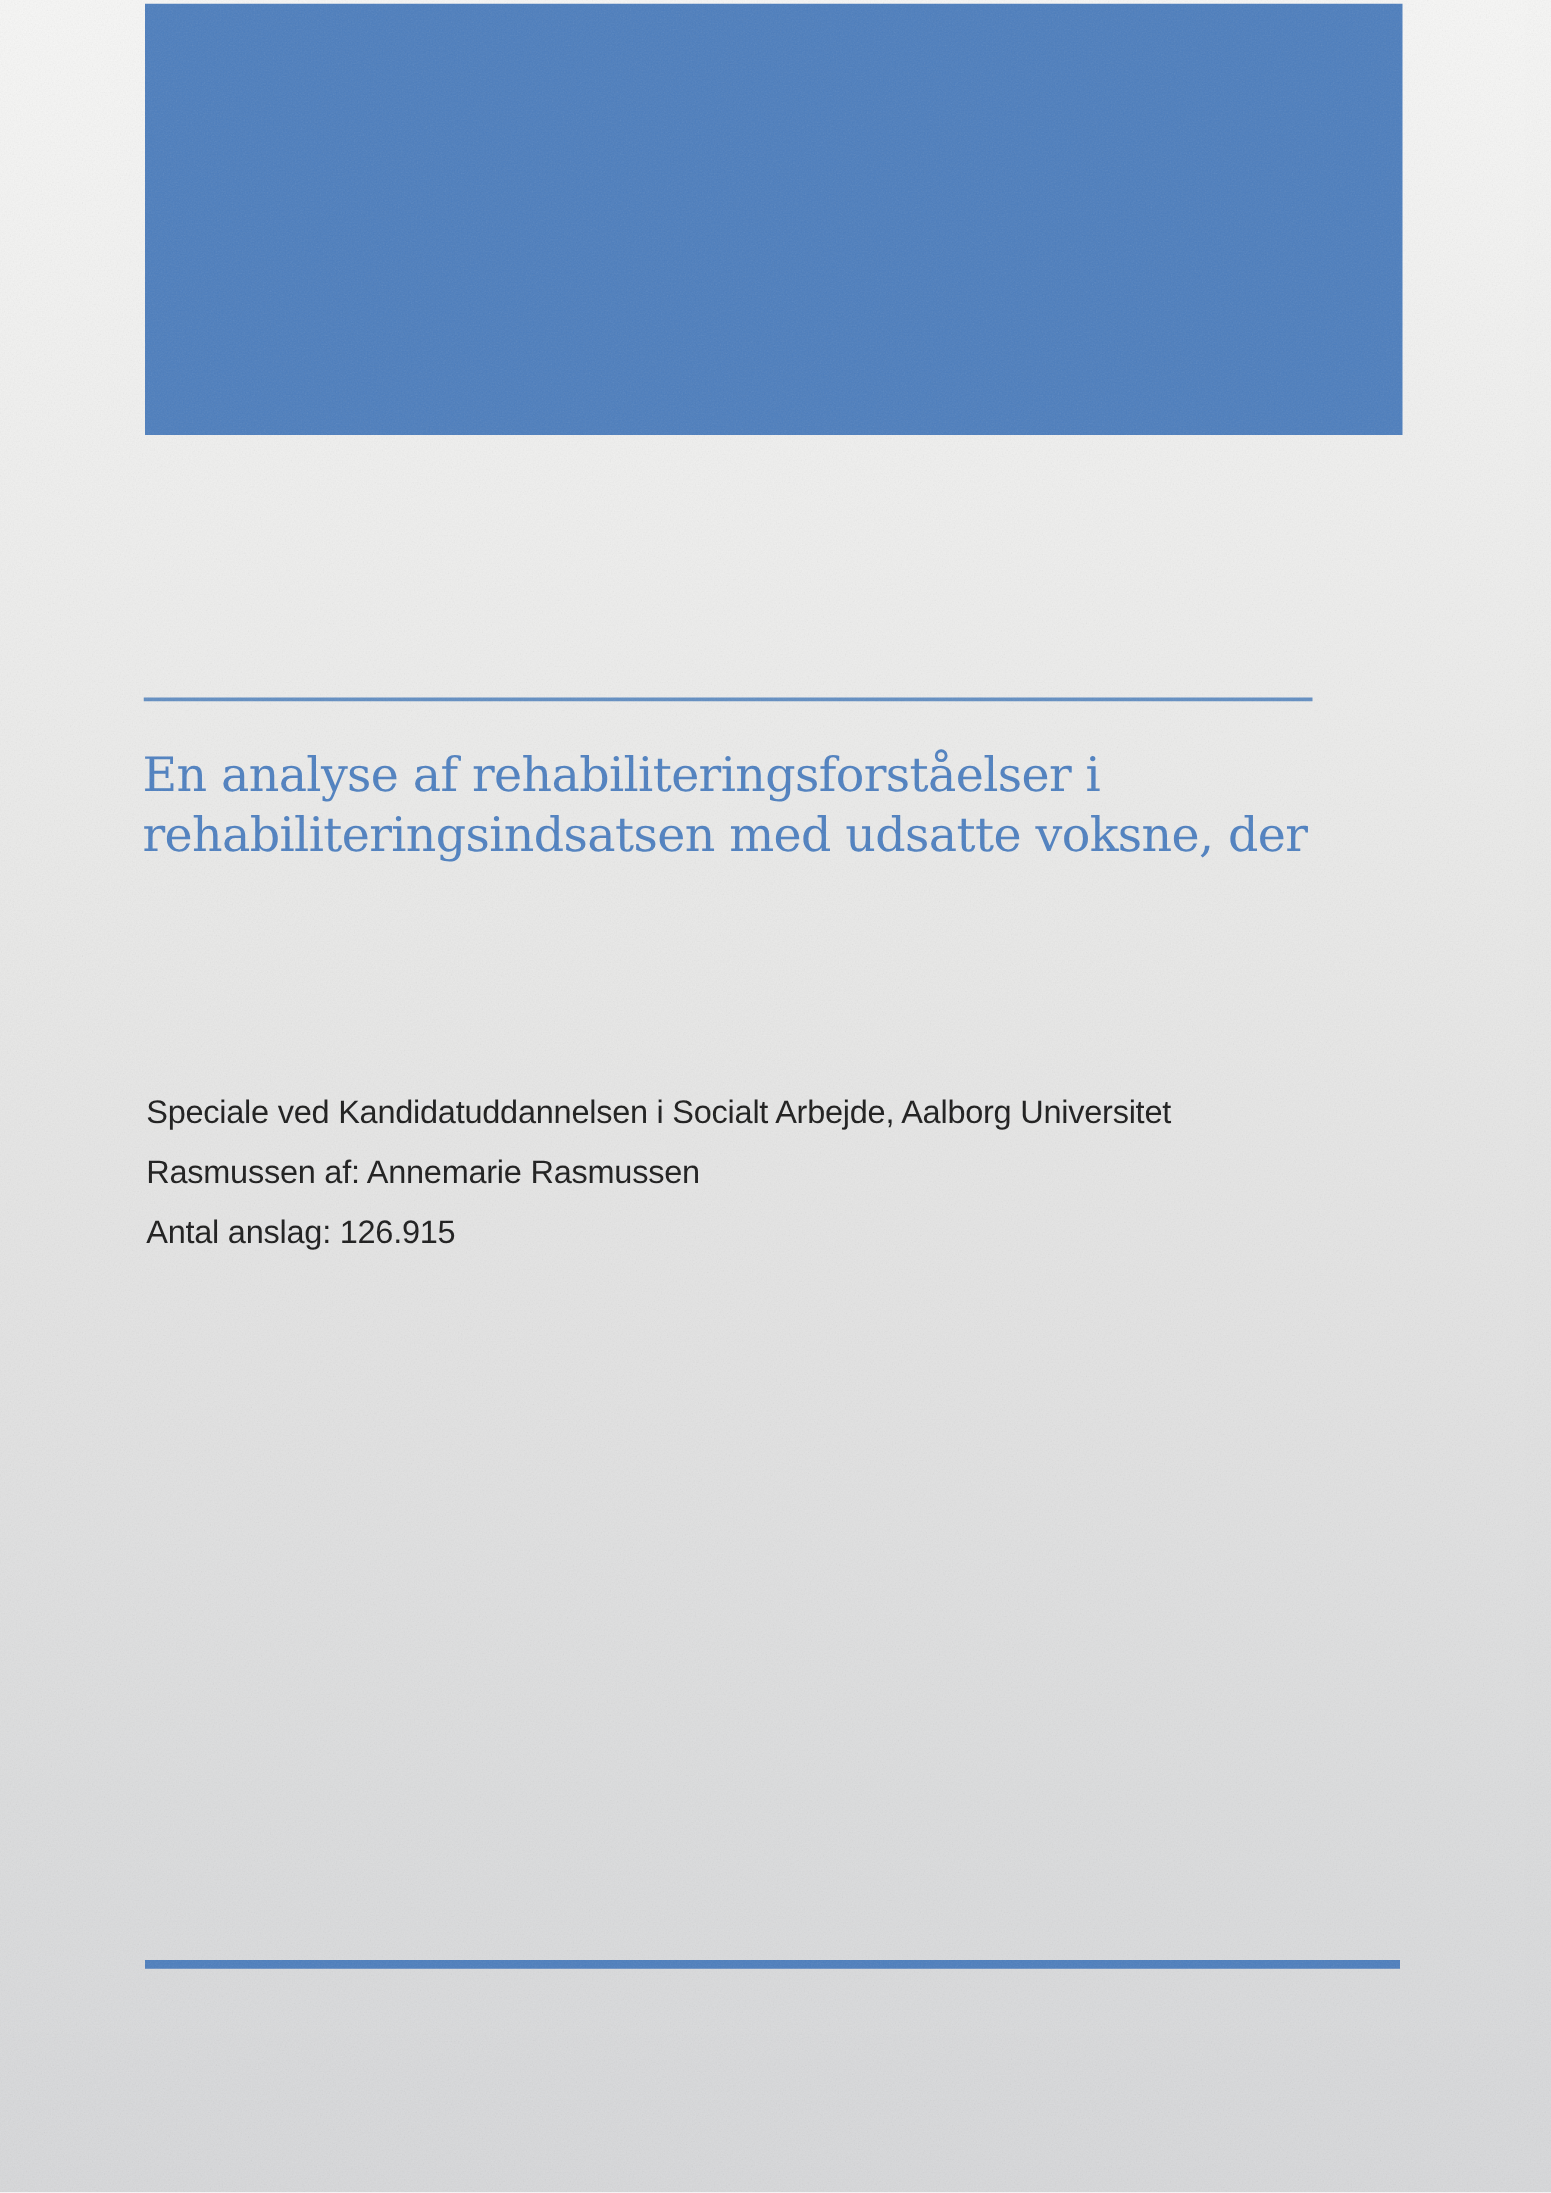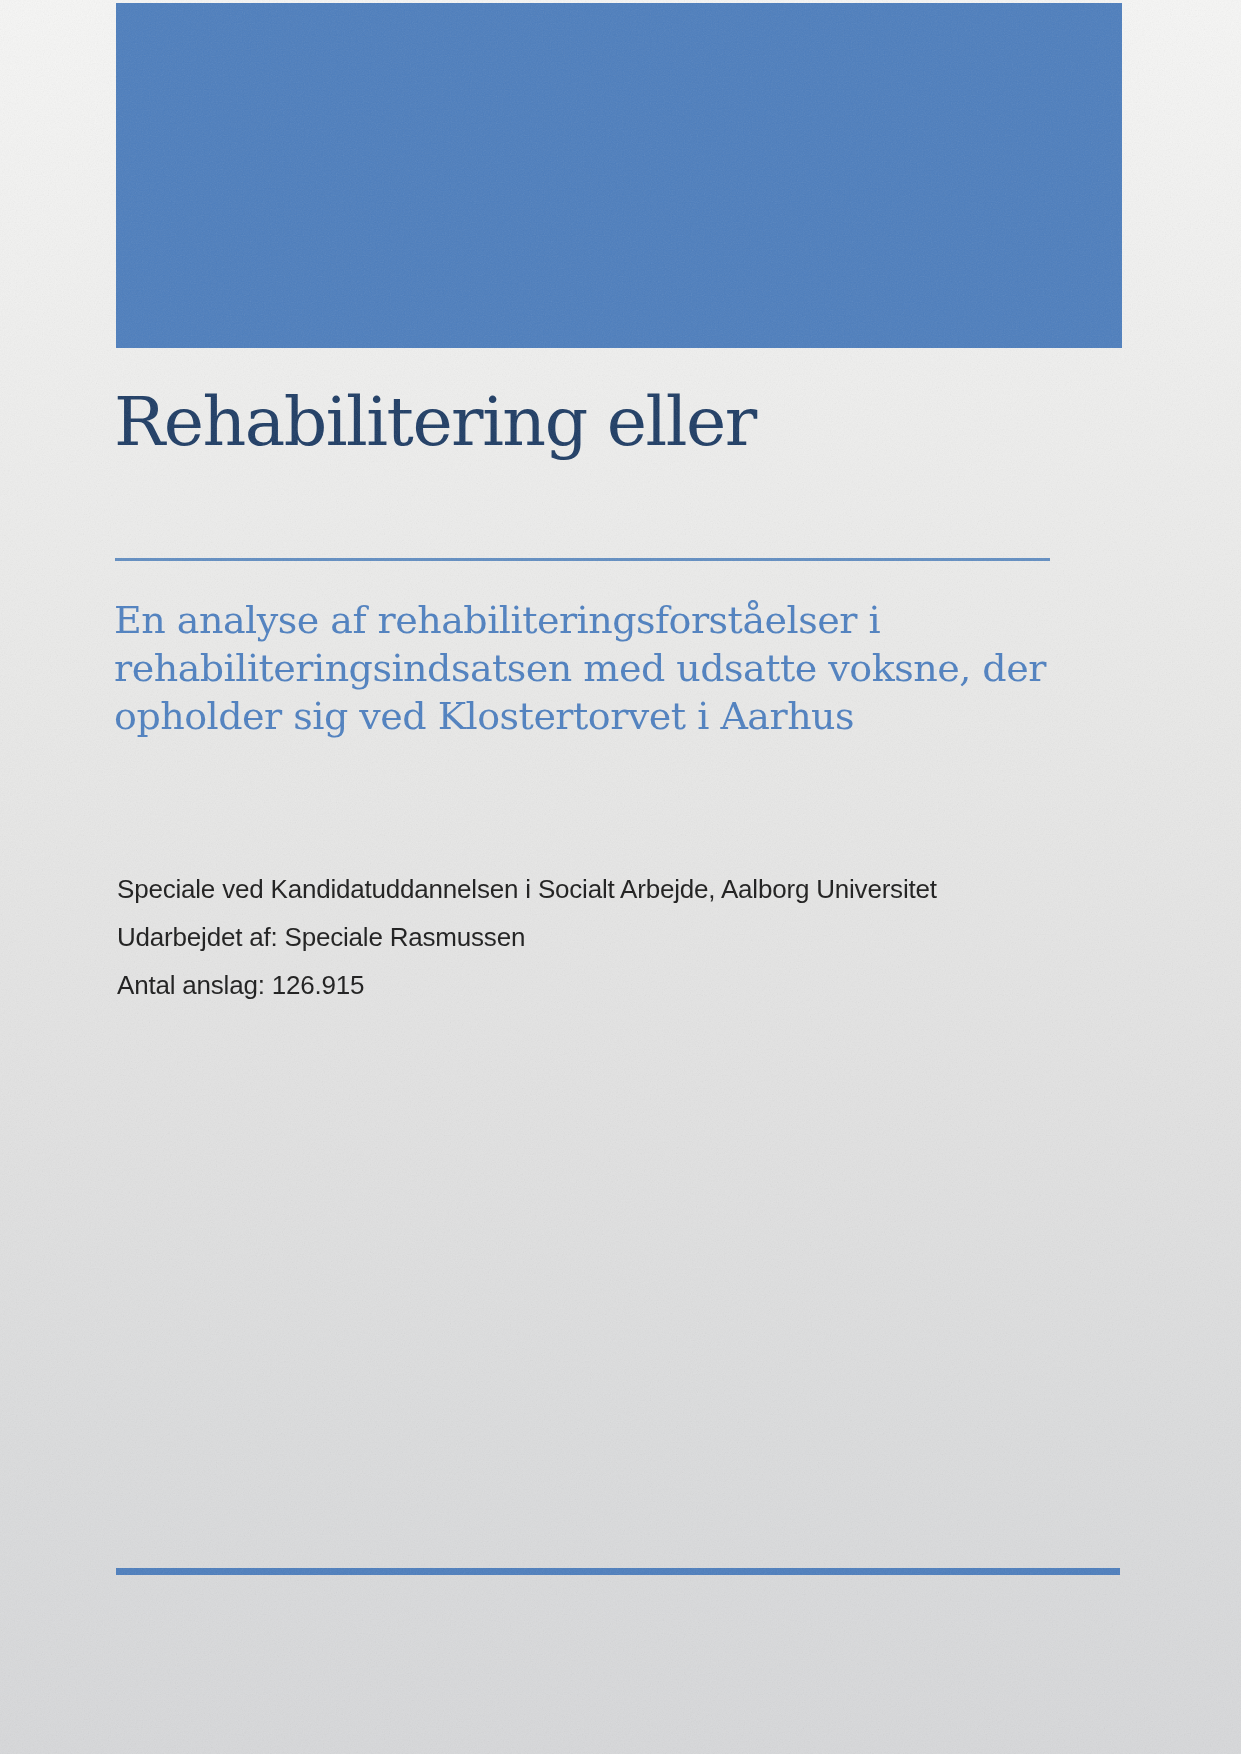--- a/index.html
+++ b/index.html
@@ -66,34 +66,32 @@
   }
 </style>
 </head>
 <body>
 
 <div class="page">
 
   <div class="header-band"></div>
 
   <div class="title-block">
-    <div>Rehabilitering eller</div>
   </div>
 
   <div class="title-rule"></div>
 
   <div class="subtitle-block">
     <div>En analyse af rehabiliteringsforståelser i</div>
     <div>rehabiliteringsindsatsen med udsatte voksne, der</div>
-    <div>opholder sig ved Klostertorvet i Aarhus</div>
   </div>
 
   <div class="meta-block">
     <p>Speciale ved Kandidatuddannelsen i Socialt Arbejde, Aalborg Universitet</p>
-    <p>Udarbejdet af: Speciale Rasmussen</p>
+    <p>Rasmussen af: Annemarie Rasmussen</p>
     <p>Antal anslag: 126.915</p>
   </div>
 
   <div class="bottom-rule"></div>
 
   <svg class="noise" xmlns="http://www.w3.org/2000/svg">
     <filter id="paperNoise">
       <feTurbulence type="fractalNoise" baseFrequency="0.85" numOctaves="2" stitchTiles="stitch" result="t"></feTurbulence>
       <feColorMatrix in="t" type="saturate" values="0"></feColorMatrix>
       <feComponentTransfer>

